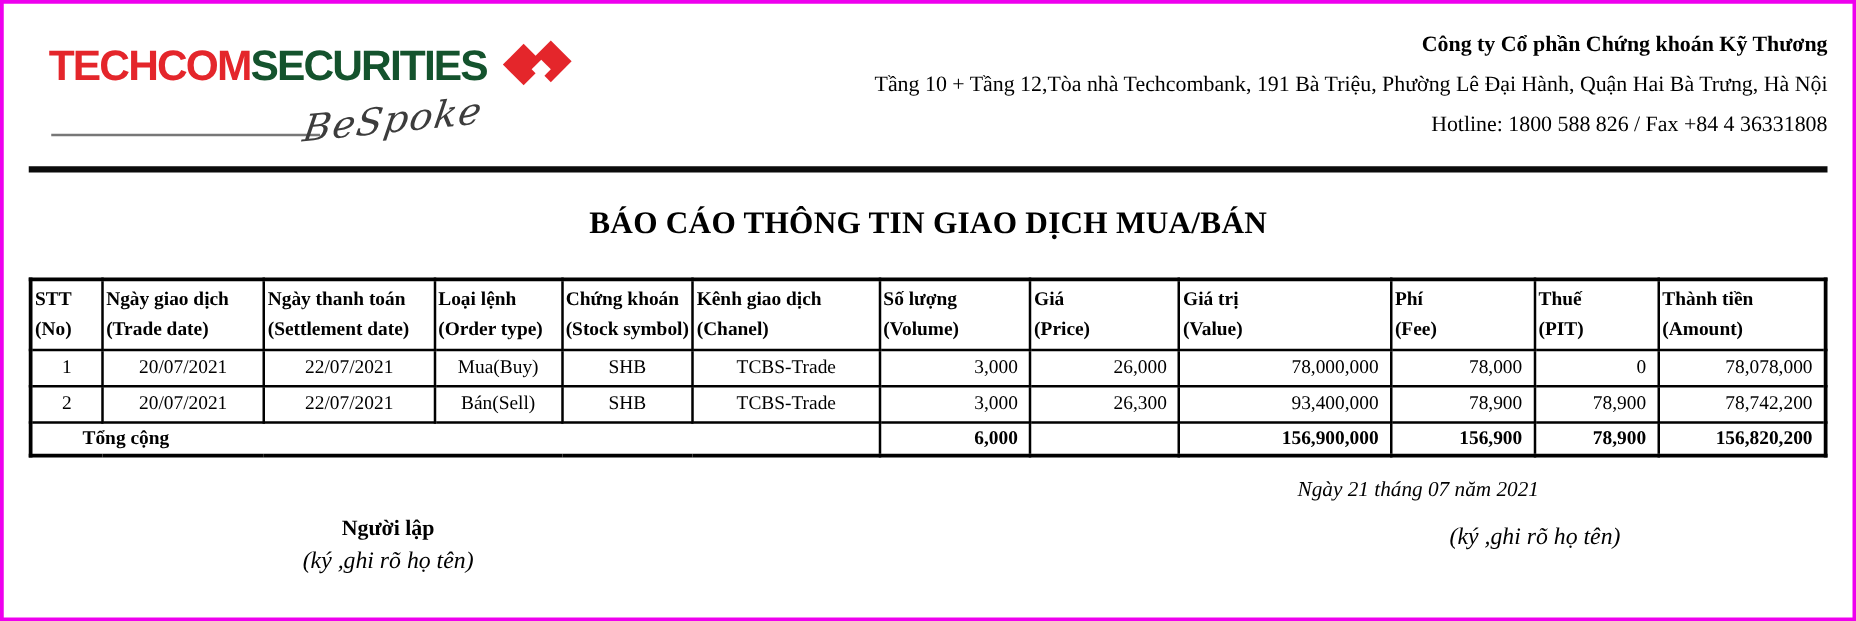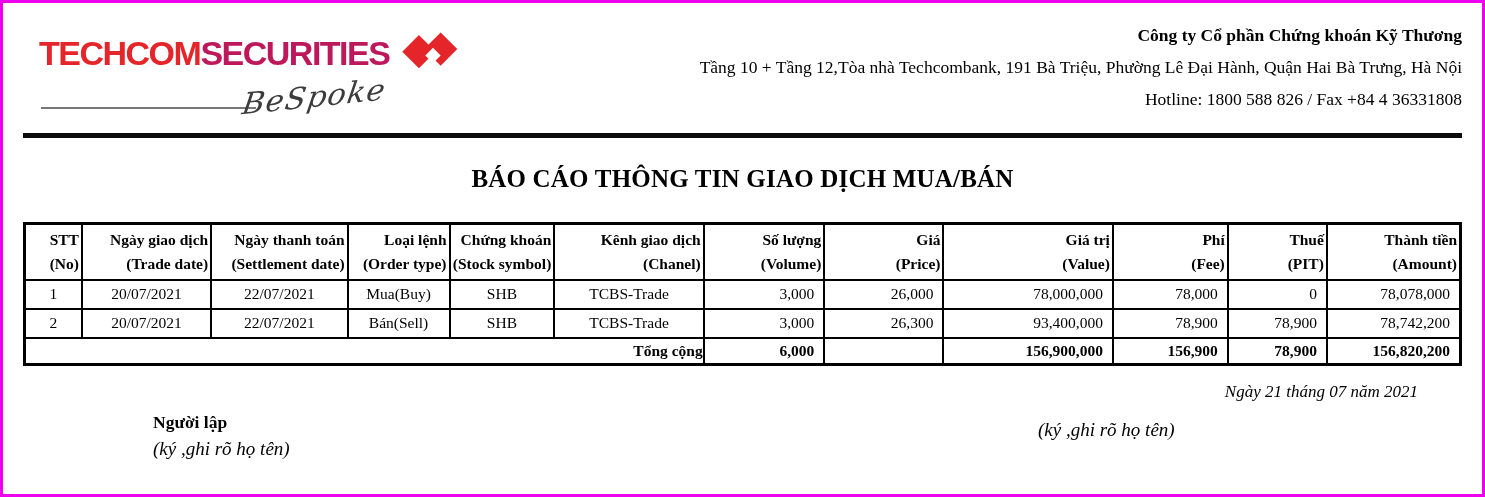--- a/index.html
+++ b/index.html
@@ -16,52 +16,52 @@
 
   
   .header { display:flex; justify-content:space-between; align-items:flex-start; }
   .logo-block { margin-left:16px; margin-top:10px; width:420px; }
   .wordmark { display:flex; align-items:center; }
   .wordmark-text {
     font-family:"Liberation Sans","DejaVu Sans",sans-serif;
     font-weight:bold; font-size:34px; letter-spacing:-1.5px; white-space:nowrap;
   }
   .brand-red { color:#e4262b; }
-  .brand-dark { color:#be185d; }
+  .brand-dark { color:#14532d; }
   .diamond-mark { margin-left:12px; margin-top:-4px; }
   .tagline-row { position:relative; height:42px; margin-top:2px; }
   .tagline-line { position:absolute; left:2px; top:24px; width:215px; height:1.5px; background:#777; }
   .tagline-script {
     position:absolute; left:205px; top:-4px;
     font-family:"DejaVu Serif",serif; font-style:italic;
     font-size:30px; color:#3c3c3c;
     transform:skewX(-14deg) rotate(-6deg); letter-spacing:1px;
   }
   .company { text-align:right; font-size:17.5px; line-height:32px; margin-top:4px;margin-left:16px; }
   .company .co-name { font-weight:bold; }
 
   .thick-rule { height:5px; background:#0b0b0b; margin-top:8px; }
 
   
   .report-title { text-align:center; font-size:25px; font-weight:bold; margin-top:27px; letter-spacing:0.2px; }
 
   
   table.grid { width:100%; border-collapse:collapse; margin-top:29px; border:3px solid #000; table-layout:fixed; }
   table.grid th, table.grid td { border:2px solid #000; font-size:15.5px; overflow:hidden; }
-  table.grid th { font-weight:bold; height:56px; vertical-align:middle; text-align:right; line-height:24px; padding:2px 2px; }
+  table.grid th { font-weight:bold; height:56px; vertical-align:middle; text-align:left; line-height:24px; padding:2px 2px; }
   table.grid td { height:29px; vertical-align:middle; }
   td.c { text-align:center; }
   td.r { text-align:right; padding-right:9px; }
   tr.total-row td { font-weight:bold; height:27px; }
-  td.total-label { text-align:right; padding-left:40px; }
+  td.total-label { text-align:left; padding-left:40px; }
 
   
   .footer { position:relative; height:150px; }
-  .date-line { position:absolute; left:1015px; top:16px; width:380px; text-align:right; font-style:italic; font-size:17px; }
-  .sig { position:absolute; }
+  .date-line { position:absolute; left:1015px; top:16px; width:380px; text-align:left; font-style:italic; font-size:17px; }
+  .sig { position:absolute; text-align:center; }
   .sig-left { left:130px; top:46px; width:315px; }
   .sig-right { left:1015px; top:48px; width:380px; }
   .sig-title { font-weight:bold; font-size:17.5px; }
   .sig-sub { font-style:italic; font-size:19px; margin-top:5px; }
 </style>
 </head>
 <body>
 
 <div class="page">
 

